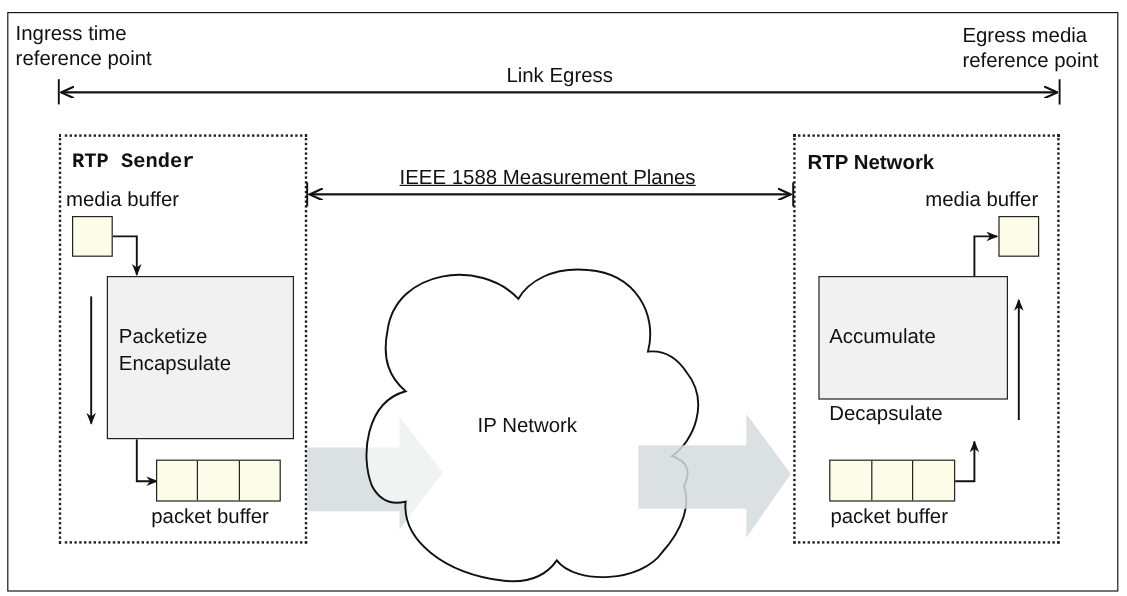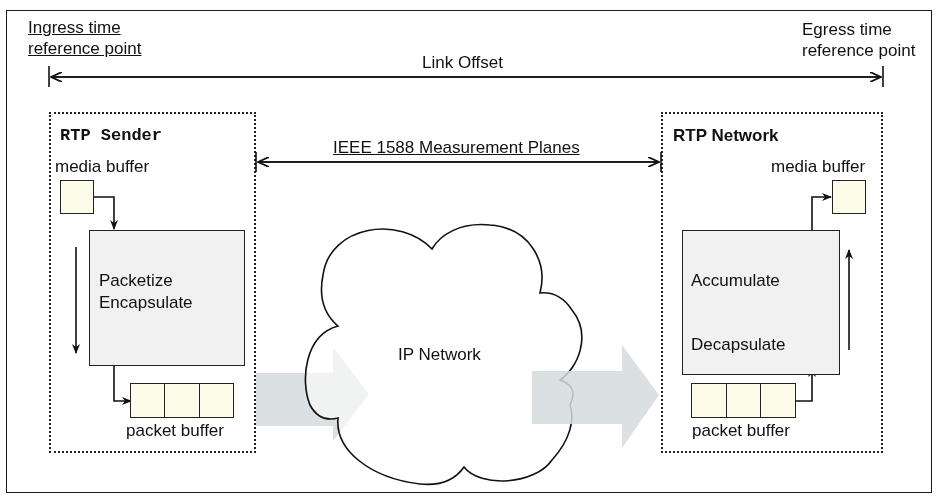--- a/index.html
+++ b/index.html
@@ -15,30 +15,30 @@
   .pbuf { position: absolute; display: flex; box-sizing: border-box; border: 1.6px solid #222; background: #fdfce8; height: 35px; }
   .pbuf .cell { flex: 1; border-right: 1.6px solid #222; }
   .pbuf .cell:last-child { border-right: none; }
   .dotted { position: absolute; box-sizing: border-box; border: 2px dotted #222; }
 </style>
 </head>
 <body>
 
 <div id="frame"></div>
 
-<div class="lbl" style="left:28px; top:17px;text-decoration:underline;">
+<div class="lbl" style="left:13px; top:17px;">
   <div>Ingress time</div>
   <div>reference point</div>
 </div>
 <div class="lbl" style="left:802px; top:19px;">
-  <div>Egress time</div>
+  <div>Egress media</div>
   <div>reference point</div>
 </div>
 
-<div class="lbl" style="left:422px; top:52px;">Link Offset</div>
+<div class="lbl" style="left:422px; top:52px;">Link Egress</div>
 
 <div class="lbl" style="left:333px; top:137px;text-decoration:underline;">IEEE 1588 Measurement Planes</div>
 
 <div class="dotted" style="left:49px; top:112px; width:207px; height:341px;"></div>
 <div class="dotted" style="left:661px; top:112px; width:222px; height:341px;"></div>
 
 <svg id="diagram" width="939" height="497">
   <defs>
     <marker id="ah" markerWidth="10" markerHeight="8" refX="9" refY="4" orient="auto" markerUnits="userSpaceOnUse">
       <path d="M0,0 L10,4 L0,8 L3,4 Z" fill="#111"></path>
@@ -100,21 +100,21 @@
 <div class="pbuf" style="left:130px; top:383px; width:104px;">
   <div class="cell"></div>
   <div class="cell"></div>
   <div class="cell"></div>
 </div>
 <div class="lbl" style="left:126px; top:420px;">packet buffer</div>
 
 <div class="lbl bold" style="left:673px; top:125px;">RTP Network</div>
 <div class="lbl" style="left:771px; top:156px;">media buffer</div>
 <div class="mbuf" style="left:832px; top:180px;"></div>
-<div class="box" style="left:682px; top:230px; width:158px; height:145px;">
+<div class="box" style="left:682px; top:230px; width:158px; height:103px;">
   <div class="lbl" style="left:8px; top:39px;">Accumulate</div>
   <div class="lbl" style="left:8px; top:61px;margin-top:42px;">Decapsulate</div>
 </div>
 <div class="pbuf" style="left:691px; top:383px; width:105px;">
   <div class="cell"></div>
   <div class="cell"></div>
   <div class="cell"></div>
 </div>
 <div class="lbl" style="left:692px; top:420px;">packet buffer</div>
 

